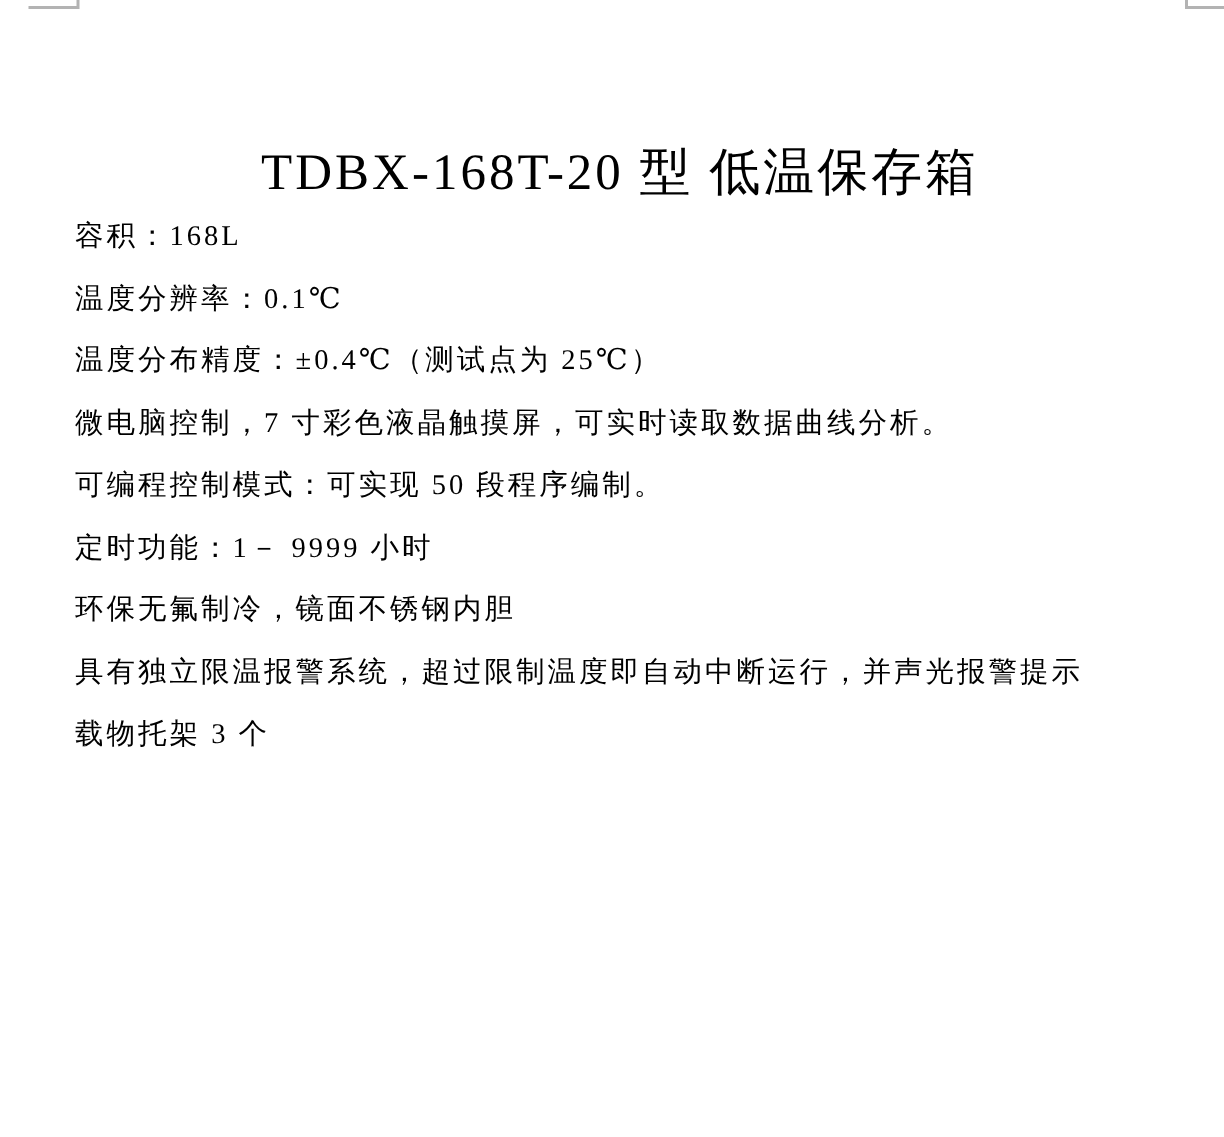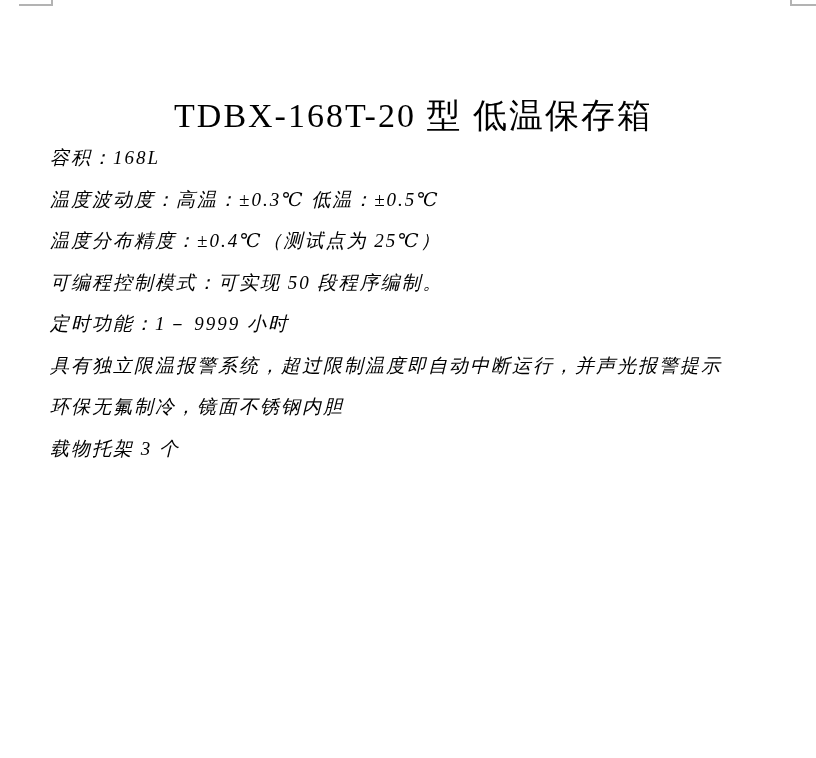--- a/index.html
+++ b/index.html
@@ -40,21 +40,20 @@
   }
   .title-line2 {
     letter-spacing: 3px;
   }
 
   .spec-list {
     position: absolute;
     left: 50px;
     right: 26px;
     top: 137px;
-    font-style: italic;
   }
   .spec-line {
     margin: 0;
     height: 41.5px;
     line-height: 41.5px;
     font-size: 19px;
     letter-spacing: 2px;
     white-space: pre-wrap;
   }
 </style>
@@ -67,22 +66,23 @@
   <div class="mark mark-tl-v"></div>
   <div class="mark mark-tr-h"></div>
   <div class="mark mark-tr-v"></div>
 
   <div class="title-block">
     <div class="title-line1">TDBX-168T-20 型 低温保存箱</div>
   </div>
 
   <div class="spec-list">
     <p class="spec-line">容积：168L</p>
-    <p class="spec-line">温度波动度：高温：±0.3℃ 低温：±0.5℃</p>
+    <p class="spec-line">温度分辨率：0.1℃</p>
     <p class="spec-line">温度分布精度：±0.4℃（测试点为 25℃）</p>
+    <p class="spec-line">微电脑控制，7 寸彩色液晶触摸屏，可实时读取数据曲线分析。</p>
     <p class="spec-line">可编程控制模式：可实现 50 段程序编制。</p>
     <p class="spec-line">定时功能：1－ 9999 小时</p>
+    <p class="spec-line">环保无氟制冷，镜面不锈钢内胆</p>
     <p class="spec-line">具有独立限温报警系统，超过限制温度即自动中断运行，并声光报警提示</p>
-    <p class="spec-line">环保无氟制冷，镜面不锈钢内胆</p>
     <p class="spec-line">载物托架 3 个</p>
   </div>
 
 </div>
 
 </body></html>

